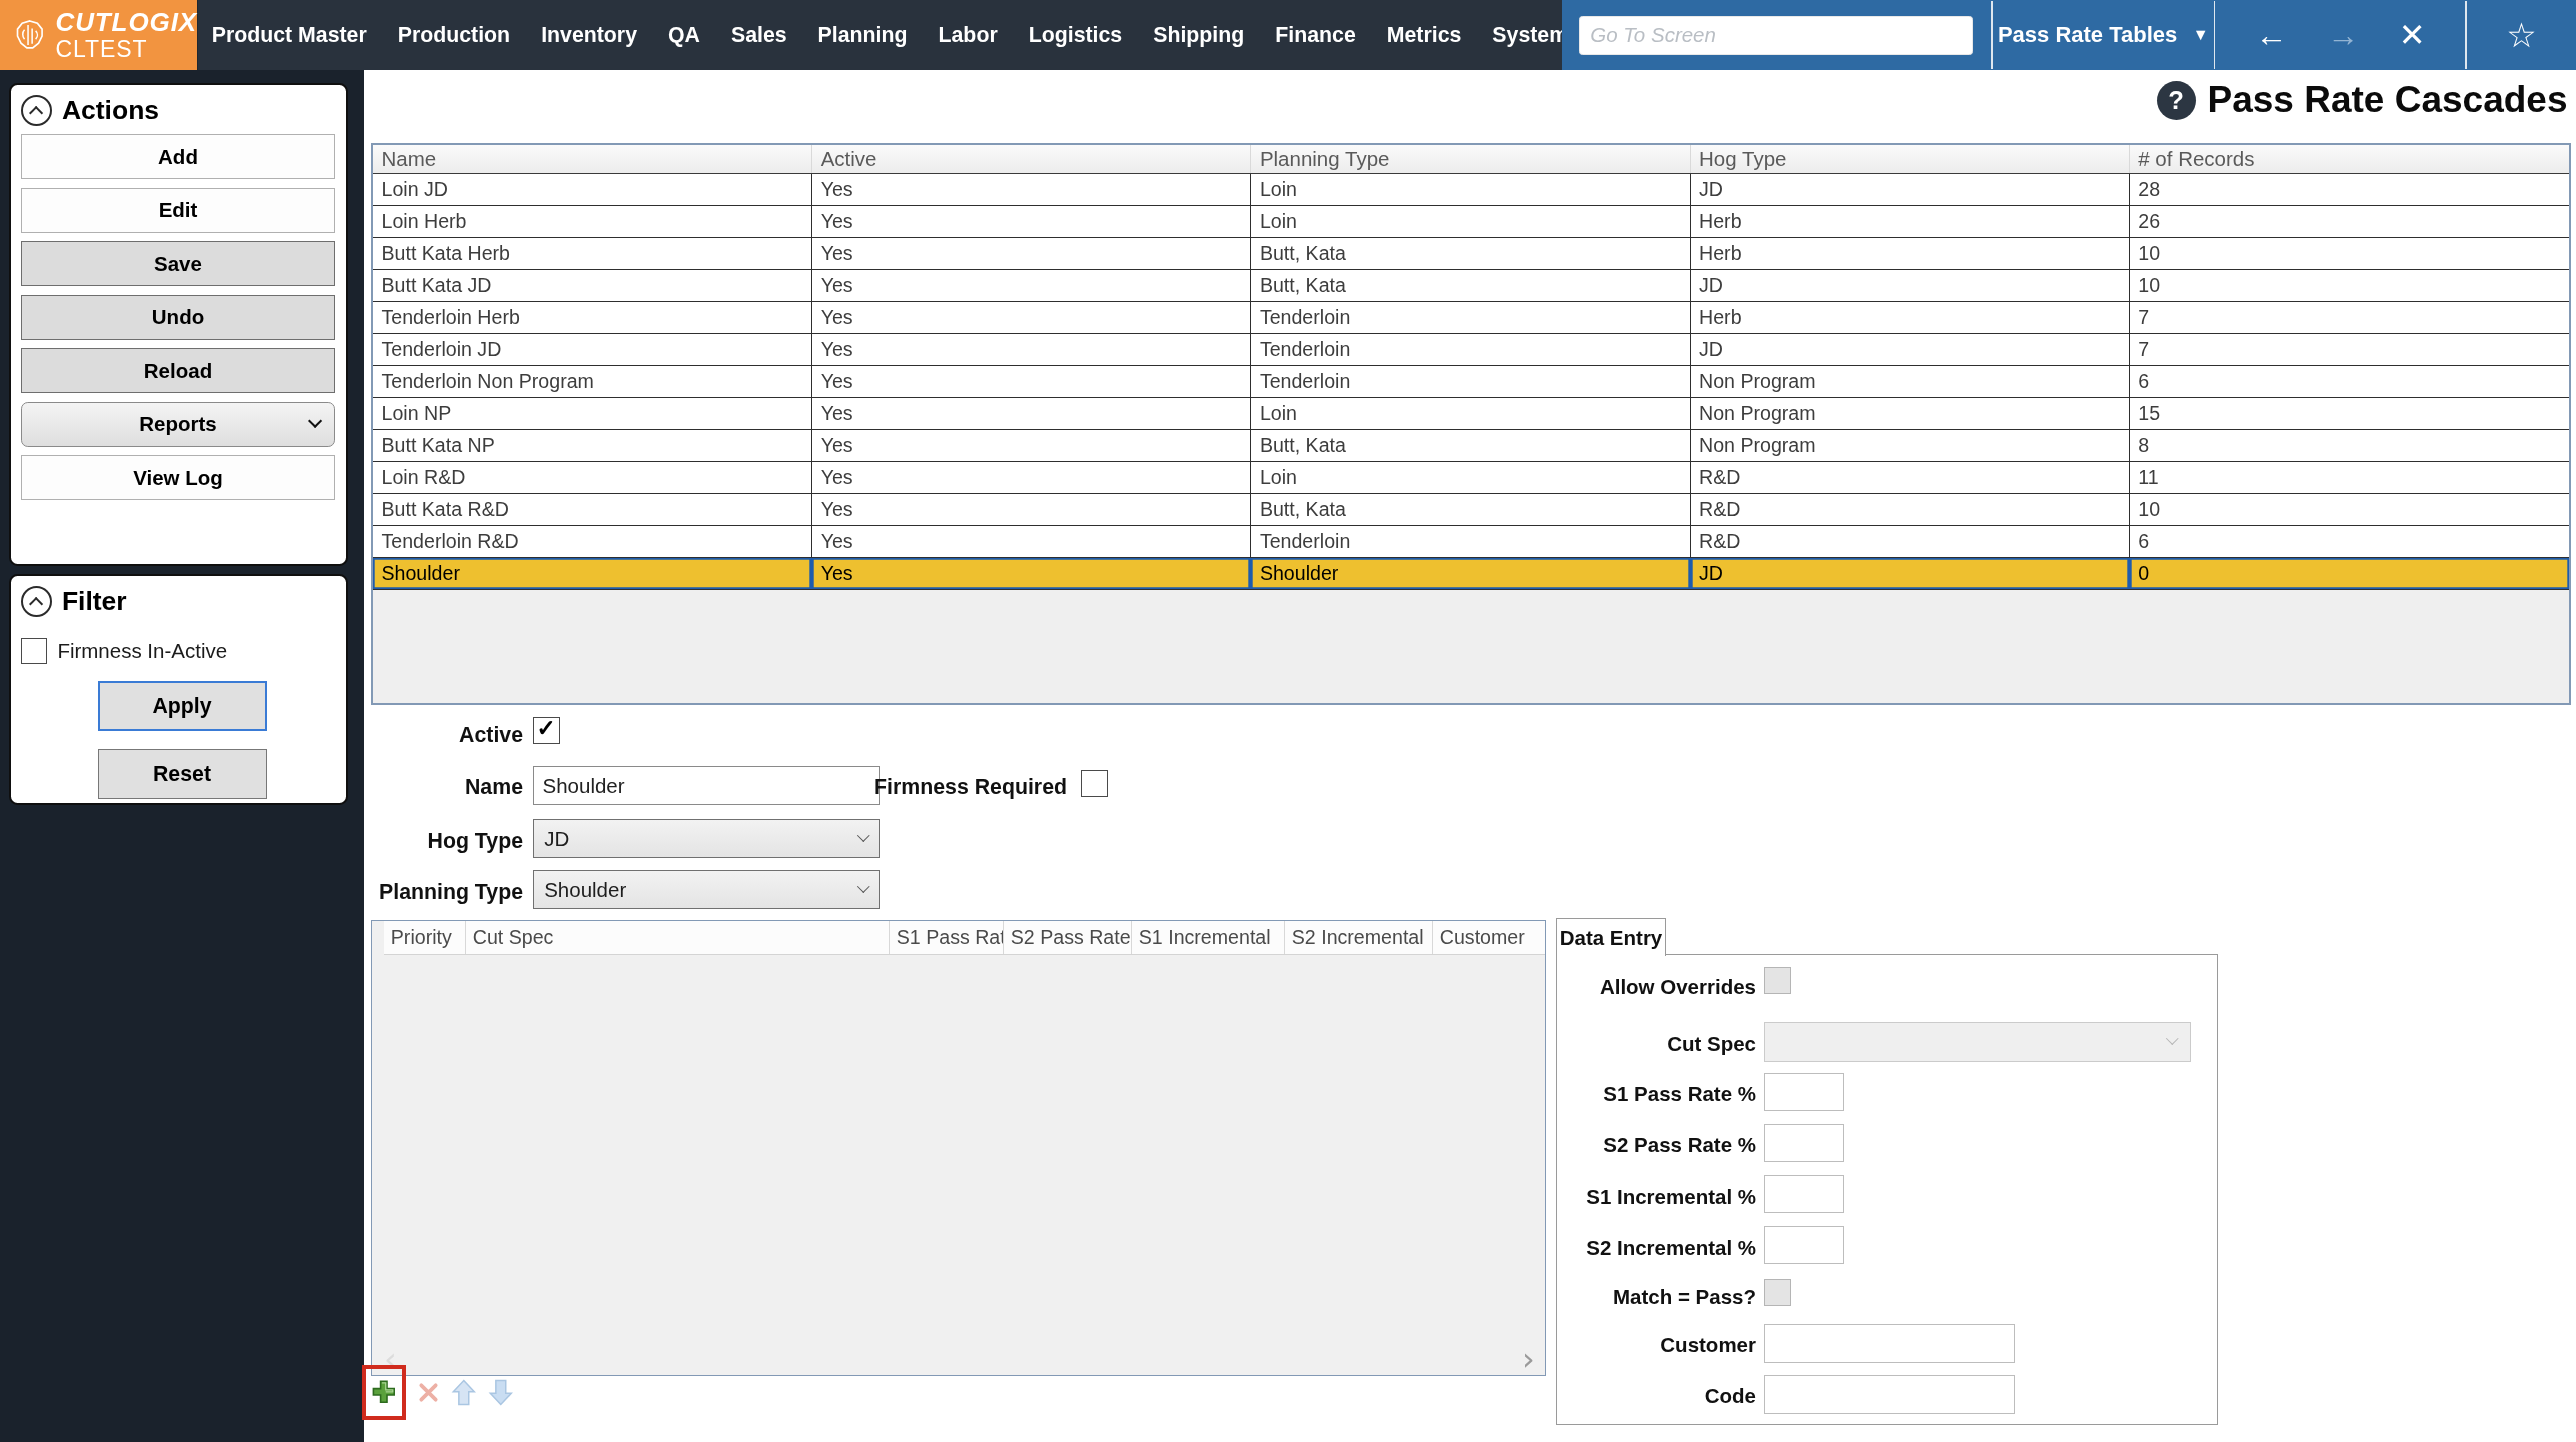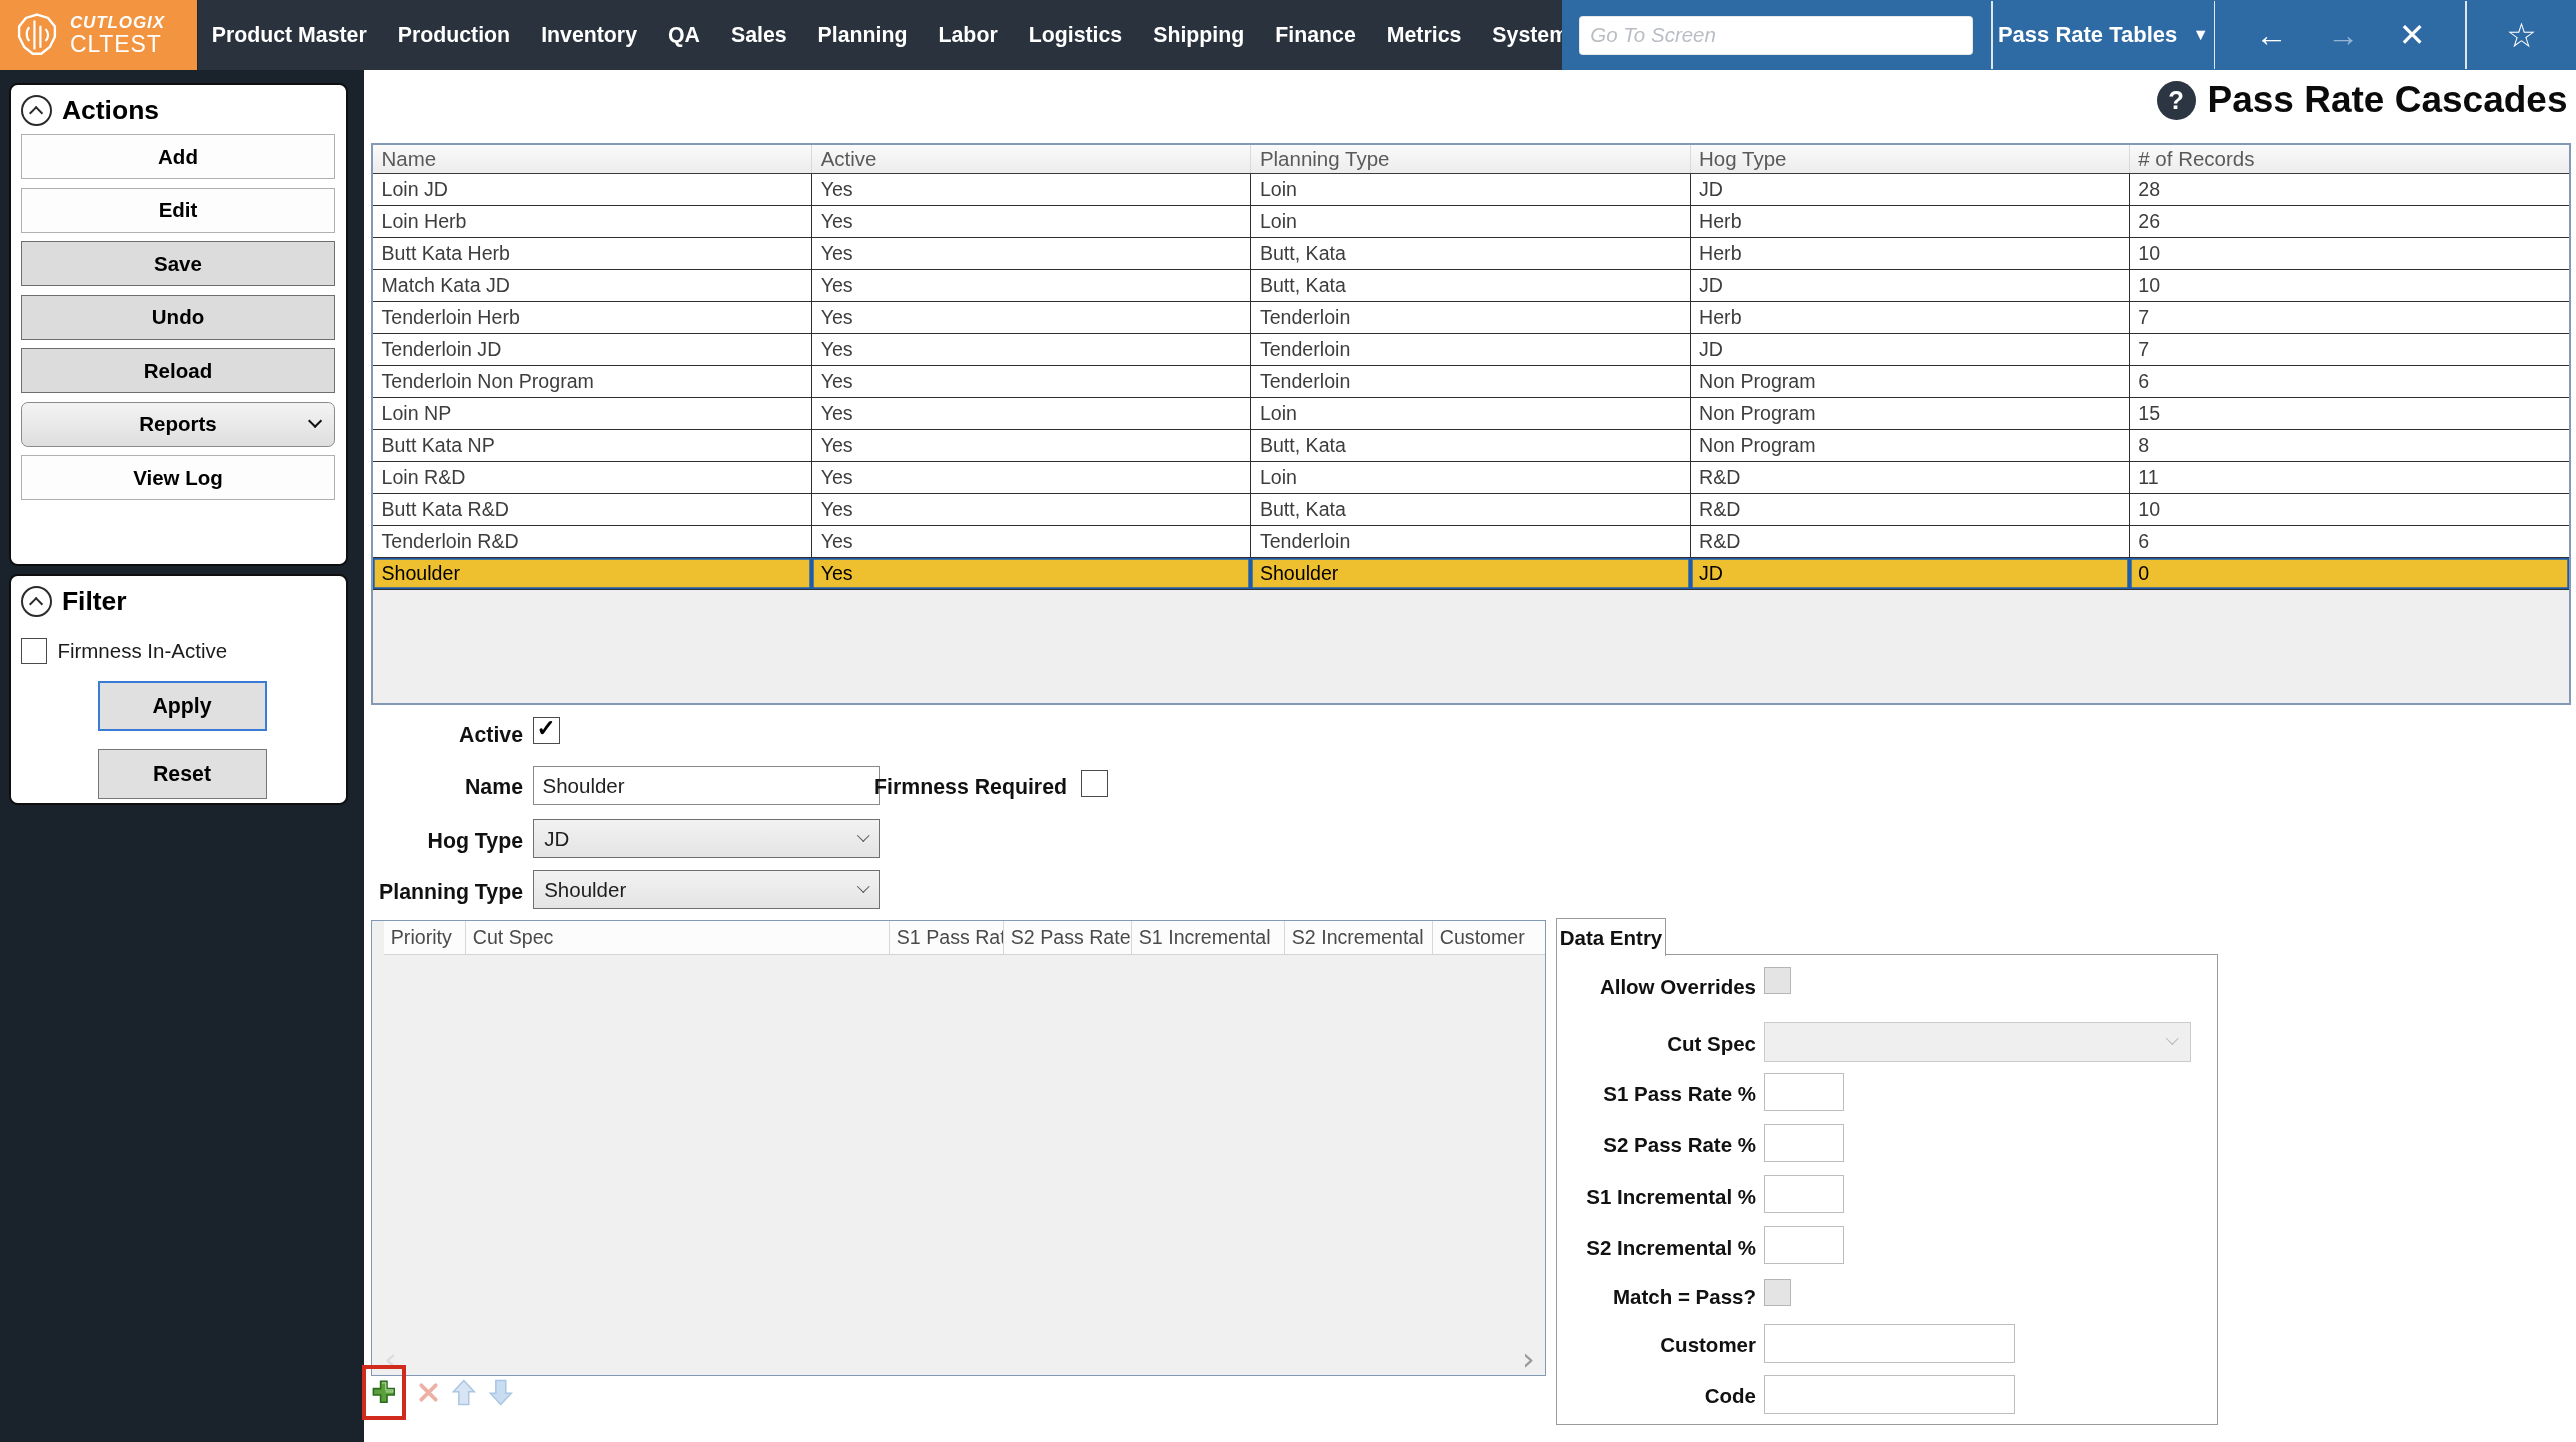--- a/index.html
+++ b/index.html
@@ -6,21 +6,21 @@
   *{box-sizing:border-box;}
   .screen{position:relative;width:2576px;height:1442px;background:#ffffff;
     font-family:"Liberation Sans",sans-serif;overflow:hidden;}
 
   
   .topbar{position:absolute;left:0;top:0;width:2576px;height:70px;background:#29323d;
     display:flex;align-items:center;z-index:5;}
   .logo{width:198px;height:70px;background:#f29440;display:flex;align-items:center;
     gap:10.2px;padding-left:13.7px;flex:0 0 auto;border-right:1.7px solid #20272e;}
   .logo-texts{display:flex;flex-direction:column;line-height:1.05;}
-  .logo-brand{color:#fff;font-size:17px;font-weight:bold;font-style:italic;letter-spacing:0.9px;}
+  .logo-brand{color:#fff;font-size:26px;font-weight:bold;font-style:italic;letter-spacing:0.9px;}
   .logo-env{color:#fff;font-size:23px;font-weight:400;letter-spacing:0.9px;}
   .menu{display:flex;gap:31px;margin-left:13.7px;white-space:nowrap;align-items:center;}
   .menu-item{color:#fff;font-size:21.3px;font-weight:600;cursor:default;}
   .topbar-right{position:absolute;left:1562px;top:0;width:1014px;height:70px;background:#2e6aa3;
     display:flex;align-items:center;}
   .goto-wrap{width:429px;display:flex;align-items:center;}
   .goto-input{width:394px;height:39px;margin-left:17px;border:1.7px solid #e8e8e8;border-radius:3.4px;
     font-size:20.5px;padding:0 10.2px;font-family:"Liberation Sans",sans-serif;color:#333;outline:none;}
   .goto-input::placeholder{font-style:italic;color:#b9bec4;}
   .tb-sep{width:1.7px;height:68px;background:#dfe7ef;flex:0 0 auto;}
@@ -240,21 +240,21 @@
           <div class="c">26</div>
         </div>
         <div class="grow">
           <div class="c">Butt Kata Herb</div>
           <div class="c">Yes</div>
           <div class="c">Butt, Kata</div>
           <div class="c">Herb</div>
           <div class="c">10</div>
         </div>
         <div class="grow">
-          <div class="c">Match Kata JD</div>
+          <div class="c">Butt Kata JD</div>
           <div class="c">Yes</div>
           <div class="c">Butt, Kata</div>
           <div class="c">JD</div>
           <div class="c">10</div>
         </div>
         <div class="grow">
           <div class="c">Tenderloin Herb</div>
           <div class="c">Yes</div>
           <div class="c">Tenderloin</div>
           <div class="c">Herb</div>

